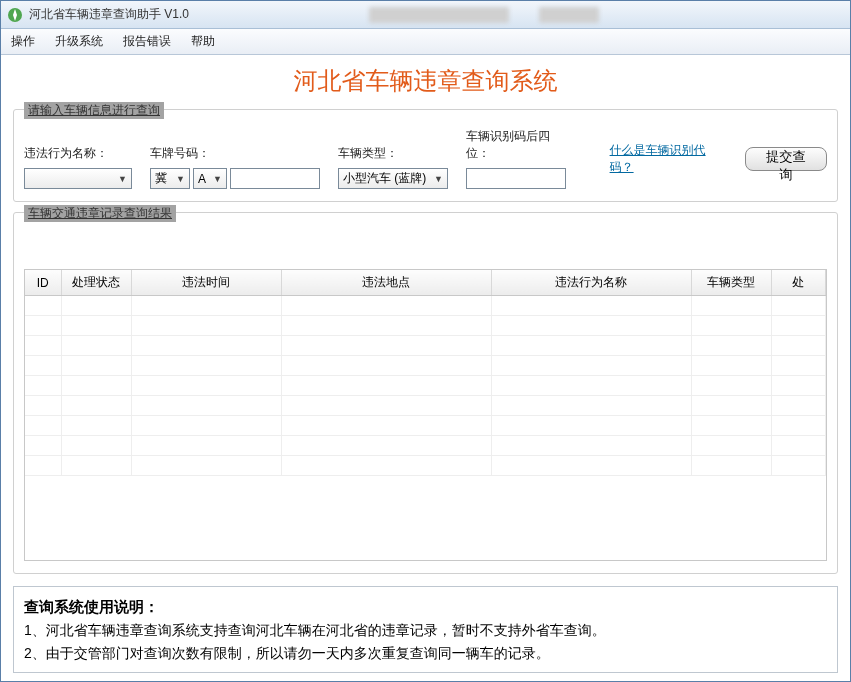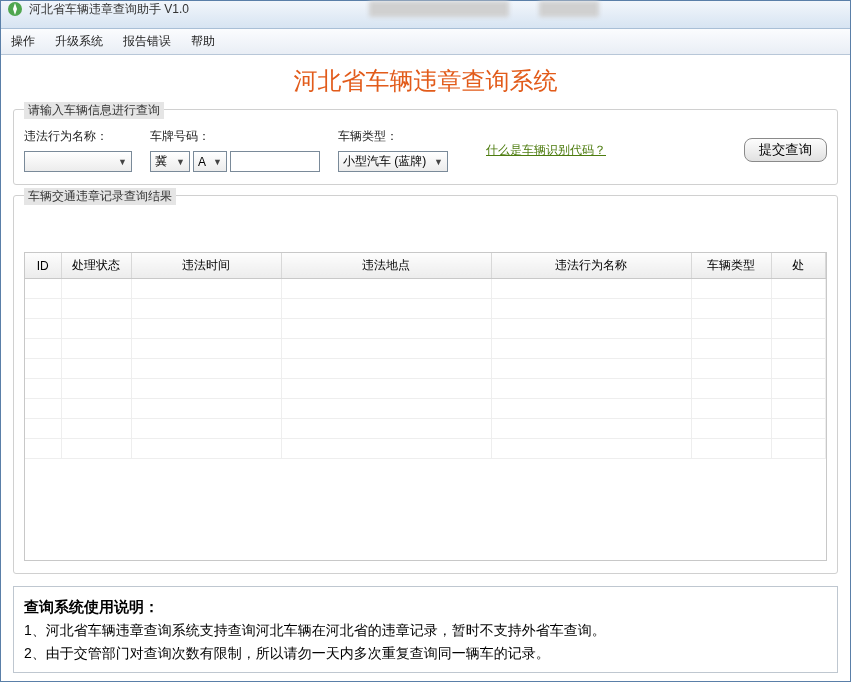--- a/index.html
+++ b/index.html
@@ -13,20 +13,21 @@
   width: 851px;
   height: 682px;
   border: 1px solid #5a7fa8;
   display: flex;
   flex-direction: column;
 }
 .title-bar {
   height: 28px;
   background: linear-gradient(to bottom, #f2f6fb, #d7e4f2);
   display: flex;
+  align-items: center;
   padding: 0 6px;
   border-bottom: 1px solid #a9bfd6;
 }
 .title-icon {
   width: 16px; height: 16px;
   margin-right: 6px;
   display: inline-flex;
   align-items: center;
   justify-content: center;
 }
@@ -73,23 +74,24 @@
   border: 1px solid #d0d0d0;
   border-radius: 3px;
   margin: 4px 12px 6px 12px;
   padding: 18px 10px 12px 10px;
   position: relative;
 }
 .group-label {
   position: absolute;
   top: -8px;
   left: 10px;
-  background: #e5e5e5;
+  background: #a3a3a3;
   padding: 0 4px;
   color: #333;
+  text-decoration: underline;
 }
 .form-row {
   display: flex;
   align-items: flex-end;
   gap: 18px;
 }
 .field {
   display: flex;
   flex-direction: column;
   gap: 4px;
@@ -99,21 +101,21 @@
   height: 21px;
   border: 1px solid #7a8a99;
   background: linear-gradient(to bottom, #fff, #ececec);
   font-size: 12px;
   padding: 0 4px;
 }
 .combo { display:inline-flex; align-items:center; justify-content:space-between; }
 .combo .arrow { font-size: 9px; color: #444; margin-left: 2px; }
 .plate-row { display: flex; gap: 3px; align-items:center; }
 .link {
-  color: #4d7c0f;
+  color: #0369a1;
   text-decoration: underline;
   cursor: pointer;
   align-self: center;
   margin-left: 20px;
 }
 .submit-btn {
   height: 24px;
   padding: 0 14px;
   border: 1px solid #8a8a8a;
   background: linear-gradient(to bottom, #fdfdfd, #e1e1e1);
@@ -227,20 +229,24 @@
         </div>
 
         <div class="field">
           <span class="field-label">车辆类型：</span>
           <div class="combo" style="width:110px">
             <span>小型汽车 (蓝牌)</span>
               <span class="arrow">▼</span>
           </div>
         </div>
 
+        <div class="field">
+          <span class="field-label">车辆识别码后四位：</span>
+          <input type="text" style="width: 100px; background: rgb(255, 255, 255);">
+        </div>
 
         <a class="link">什么是车辆识别代码？</a>
 
         <button class="submit-btn">提交查询</button>
       </div>
     </div>
 
     <div class="group results-group" style="padding-top:10px">
       <span class="group-label">车辆交通违章记录查询结果</span>
 

